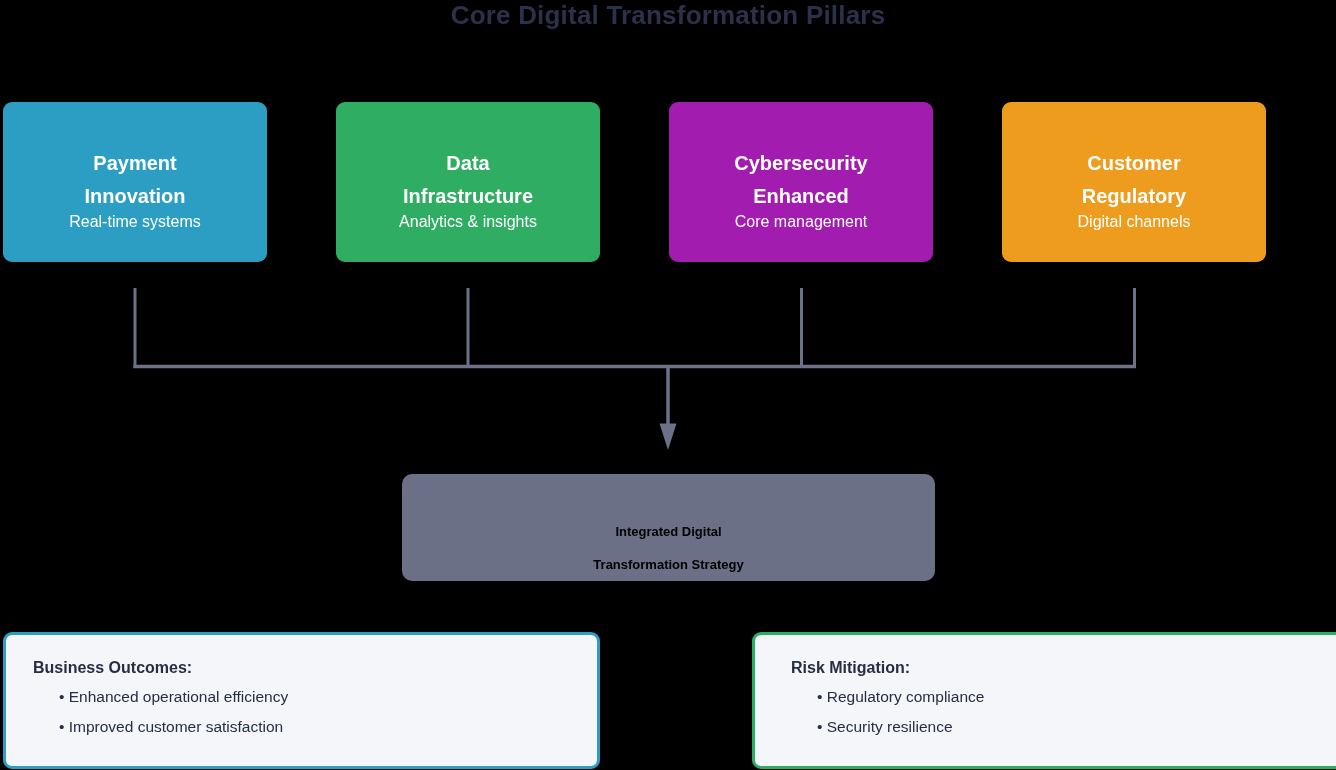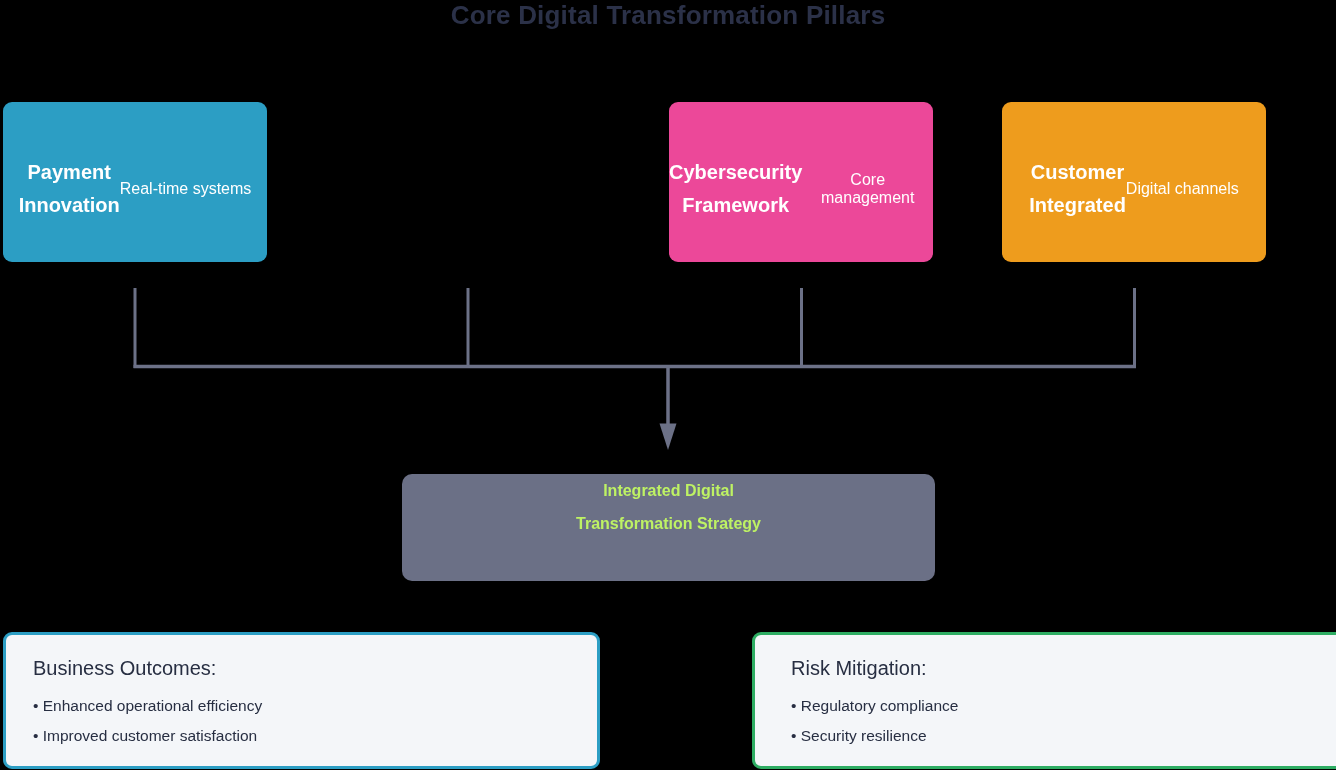--- a/index.html
+++ b/index.html
@@ -20,37 +20,37 @@
     position:absolute;top:0;left:0;width:100%;text-align:center;
     font-size:26px;font-weight:bold;line-height:30px;color:var(--title-text);
     letter-spacing:.2px;
   }
   .connectors{position:absolute;top:0;left:0;width:1336px;height:770px;}
   .conn{stroke:var(--line);stroke-width:3;fill:none;}
   .conn-main{stroke-width:3.5;}
   .arrowhead{fill:var(--line);stroke:none;}
   .pillar{
     position:absolute;top:102px;width:264px;height:160px;border-radius:9px;
-    color:#FFFFFF;display:flex;flex-direction:row;align-items:center;
+    color:#FFFFFF;display:flex;flex-direction:column;align-items:center;
     justify-content:center;padding-top:14px;text-align:center;
   }
   .pillar-title{font-size:20px;font-weight:bold;line-height:33px;}
   .pillar-sub{font-size:16px;line-height:18px;}
   .strategy{
     position:absolute;left:402px;top:474px;width:533px;height:107px;border-radius:10px;
-    display:flex;align-items:flex-start;justify-content:center;text-align:center;
-    color:#bef264;font-size:16px;font-weight:bold;line-height:33px;
+    display:flex;align-items:flex-end;justify-content:center;text-align:center;
+    color:#000000;font-size:13px;font-weight:bold;line-height:33px;
   }
   .panel{
     position:absolute;top:632px;width:597px;height:137px;
     background:var(--panel-bg);border:3px solid #999;border-radius:9px;
     padding:21px 27px;color:var(--panel-text);
   }
-  .panel-heading{font-size:20px;font-weight:normal;line-height:24px;margin-bottom:11px;}
-  .panel-item{font-size:15.5px;line-height:30px;}
+  .panel-heading{font-size:16px;font-weight:bold;line-height:24px;margin-bottom:2px;}
+  .panel-item{font-size:15.5px;line-height:30px;margin-left:26px;}
 </style>
 </head>
 <body>
 
 <div class="stage">
 
   <div class="diagram-title">Core Digital Transformation Pillars</div>
 
   <svg class="connectors" width="1336" height="770" viewBox="0 0 1336 770" aria-hidden="true">
     <line class="conn" x1="135" y1="288" x2="135" y2="368"></line>
@@ -63,33 +63,40 @@
   </svg>
 
   <div class="pillar" style="left: 3px; background: rgb(44, 158, 196);">
     <div class="pillar-title">
       <div>Payment</div>
       <div>Innovation</div>
     </div>
     <div class="pillar-sub">Real-time systems</div>
   </div>
 
+  <div class="pillar" style="left: 336px; background: rgb(46, 173, 99);">
+    <div class="pillar-title">
+      <div>Data</div>
+      <div>Infrastructure</div>
+    </div>
+    <div class="pillar-sub">Analytics &amp; insights</div>
+  </div>
 
-  <div class="pillar" style="left: 669px; background: #ec4899;">
+  <div class="pillar" style="left: 669px; background: #a21caf;">
     <div class="pillar-title">
       <div>Cybersecurity</div>
-      <div>Framework</div>
+      <div>Enhanced</div>
     </div>
     <div class="pillar-sub">Core management</div>
   </div>
 
   <div class="pillar" style="left: 1002px; background: rgb(238, 156, 29); text-align: center;">
     <div class="pillar-title">
       <div>Customer</div>
-      <div>Integrated</div>
+      <div>Regulatory</div>
     </div>
     <div class="pillar-sub">Digital channels</div>
   </div>
 
   <div class="strategy" style="background: rgb(107, 112, 134);">
     <div>
       <div>Integrated Digital</div>
       <div>Transformation Strategy</div>
     </div>
   </div>

